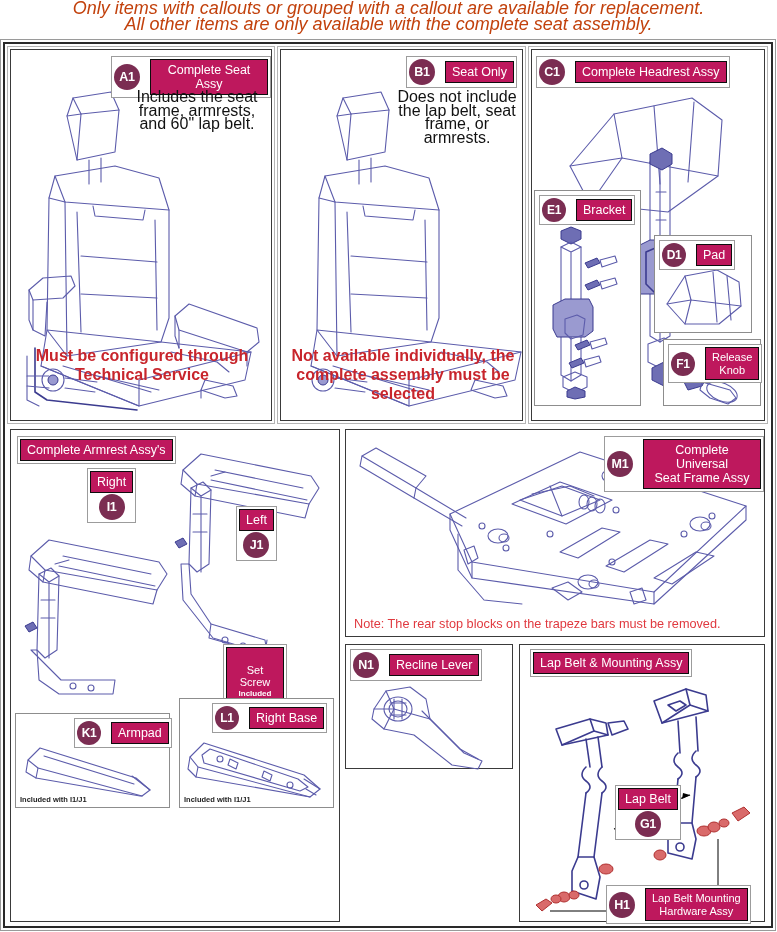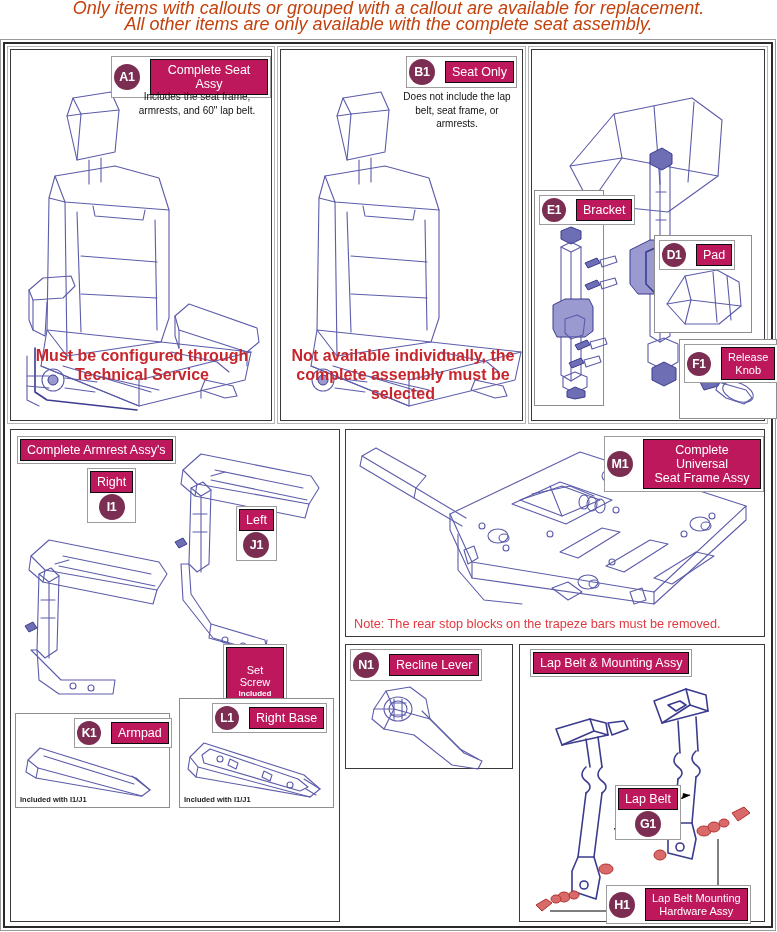--- a/index.html
+++ b/index.html
@@ -29,21 +29,21 @@
   .tag{background:#be185d;color:#fff;font-size:12.5px;line-height:14px;padding:3px 6px;
     text-align:center;white-space:pre-line;border:1px solid #0d0d0d;}
   .tag.small{font-size:11px;line-height:12.5px;}
   .tag .sub{display:block;font-size:8px;line-height:9px;font-weight:bold;}
 
   
   .titlechip{position:absolute;box-sizing:border-box;border:1.3px solid #9c9c9c;background:#fff;padding:2px;}
   .titlechip .tag{display:block;}
 
   
-  .desc{position:absolute;font-size:10px;line-height:13.5px;text-align:center;color:#111;}
+  .desc{position:absolute;font-size:16px;line-height:13.5px;text-align:center;color:#111;}
   .warn{position:absolute;font-size:16px;line-height:19px;font-weight:bold;color:#c8252c;text-align:center;}
   .note{position:absolute;font-size:12.7px;color:#e0393f;white-space:nowrap;}
   .foot{position:absolute;font-size:7.5px;color:#222;font-weight:bold;}
 
   
   .art{position:absolute;pointer-events:none;}
   .art svg{display:block;overflow:visible;}
   .ln{fill:none;stroke:#5c5cab;stroke-width:1.1;stroke-linejoin:round;stroke-linecap:round;}
   .ln2{fill:none;stroke:#3b3b8f;stroke-width:1.6;stroke-linejoin:round;stroke-linecap:round;}
   .fl{fill:#6e6eb4;stroke:#3b3b8f;stroke-width:1;}
@@ -183,22 +183,26 @@
           <path class="fl" d="M150 224 L164 218 L168 224 L154 230 Z"></path>
             <path class="ln" d="M168 221 L188 216 L190 222 L170 228 Z"></path>
         </g>
         <path class="ln" d="M152 176 L176 166 M152 198 L176 190"></path>
 
         <path class="ln" d="M150 206 L176 214 L190 226"></path>
         <ellipse class="ln" cx="192" cy="228" rx="12" ry="8" transform="rotate(20 192 228)"></ellipse>
       </svg>
     </div>
 
-
-    <div class="subpanel" style="left:2px;top:140px;width:70px;height:216px;">
+    <div class="chip" style="left:4px;top:6px;">
+      <span class="badge">C1</span>
+      <span class="tag">Complete Headrest Assy</span>
+    </div>
+
+    <div class="subpanel" style="left:2px;top:140px;width:107px;height:216px;">
       <div class="art" style="left:10px;top:36px;">
         <svg width="80" height="172" viewBox="0 0 80 172">
           <path class="fl" d="M16 4 L26 0 L36 4 L36 12 L26 17 L16 12 Z"></path>
           <path class="ln" d="M16 20 L26 15 L36 20 L36 148 L26 154 L16 148 Z"></path>
           <path class="ln" d="M16 20 L26 25 L36 20 M26 25 L26 154"></path>
           <path class="fl2" d="M8 78 L20 72 L44 72 L48 80 L48 104 L40 110 L12 110 L8 102 Z"></path>
           <path class="ln" d="M20 92 L32 88 L40 92 L38 108 L26 112 L20 106 Z"></path>
           <g>
             <path class="fl" d="M40 36 L52 31 L55 36 L43 41 Z"></path>
               <path class="ln" d="M55 33 L70 29 L72 35 L57 40 Z"></path>
@@ -228,21 +232,21 @@
           <path class="ln" d="M6 38 L30 34"></path>
           <path class="ln" d="M52 6 L56 56 M70 54 L66 10"></path>
         </svg>
       </div>
       <div class="chip" style="left:4px;top:4px;">
         <span class="badge sm">D1</span>
         <span class="tag">Pad</span>
       </div>
     </div>
 
-    <div class="subpanel" style="left:147px;top:289px;width:98px;height:80px;">
+    <div class="subpanel" style="left:131px;top:289px;width:98px;height:67px;">
       <div class="art" style="left:14px;top:30px;">
         <svg width="70" height="36" viewBox="0 0 70 36">
           <path class="fl" d="M4 8 L18 2 L28 8 L24 16 L10 20 Z"></path>
           <path class="ln" d="M24 12 L52 20 L58 28 L50 34 L32 28 L22 20 Z"></path>
           <ellipse class="ln" cx="44" cy="22" rx="16" ry="9" transform="rotate(22 44 22)"></ellipse>
         </svg>
       </div>
       <div class="chip" style="left:4px;top:4px;">
         <span class="badge sm">F1</span>
         <span class="tag small">Release

